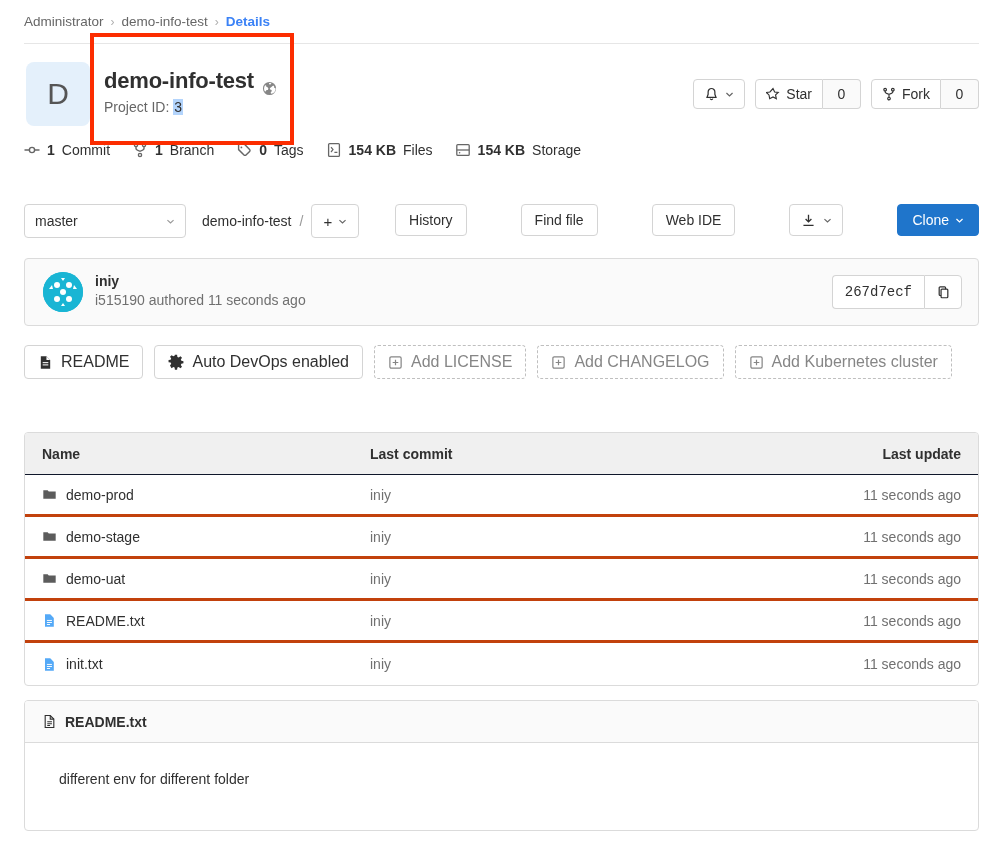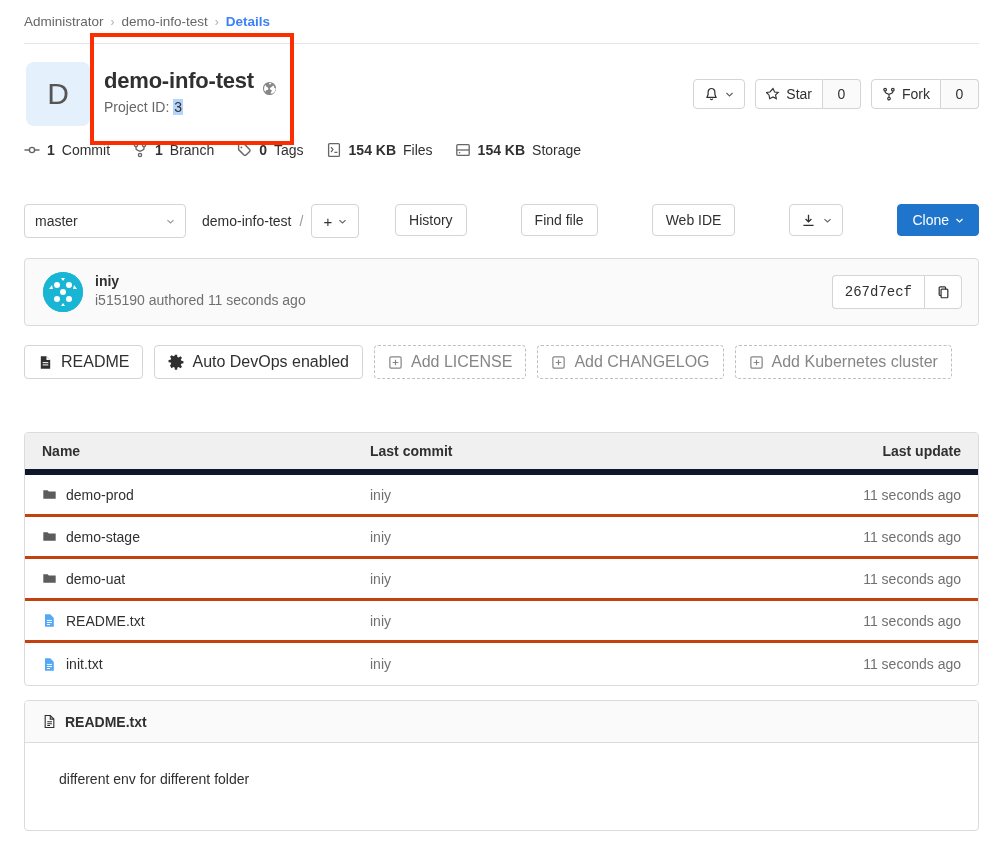--- a/index.html
+++ b/index.html
@@ -152,21 +152,21 @@
   }
   .badge-btn.dashed { border: 1px dashed #bfbfbf; color: #868686; }
   .badge-btn.dashed svg { stroke: #868686; }
 
   
   .file-table {
     position: absolute; left: 24px; top: 432px; width: 955px;
     border: 1px solid #dbdbdb; border-radius: 4px; overflow: hidden; background: #fff;
   }
   .ft-head {
-    display: flex; background: #f0f0f0; border-bottom: 6px solid #0f172a;
+    display: flex; background: #f0f0f0; border-bottom: 1px solid #0f172a;
     height: 42px; align-items: center;
     font-size: 14px; font-weight: bold; color: #303030;
   }
   .ft-row {
     display: flex; height: 42px; align-items: center;
     border-bottom: 3px solid #c2410c; font-size: 14px;
   }
   .ft-row:last-child { border-bottom: 0; }
   .col-name { flex: 0 0 345px; padding-left: 17px; display: flex; align-items: center; gap: 9px; }
   .col-commit { flex: 1; color: #707070; }

